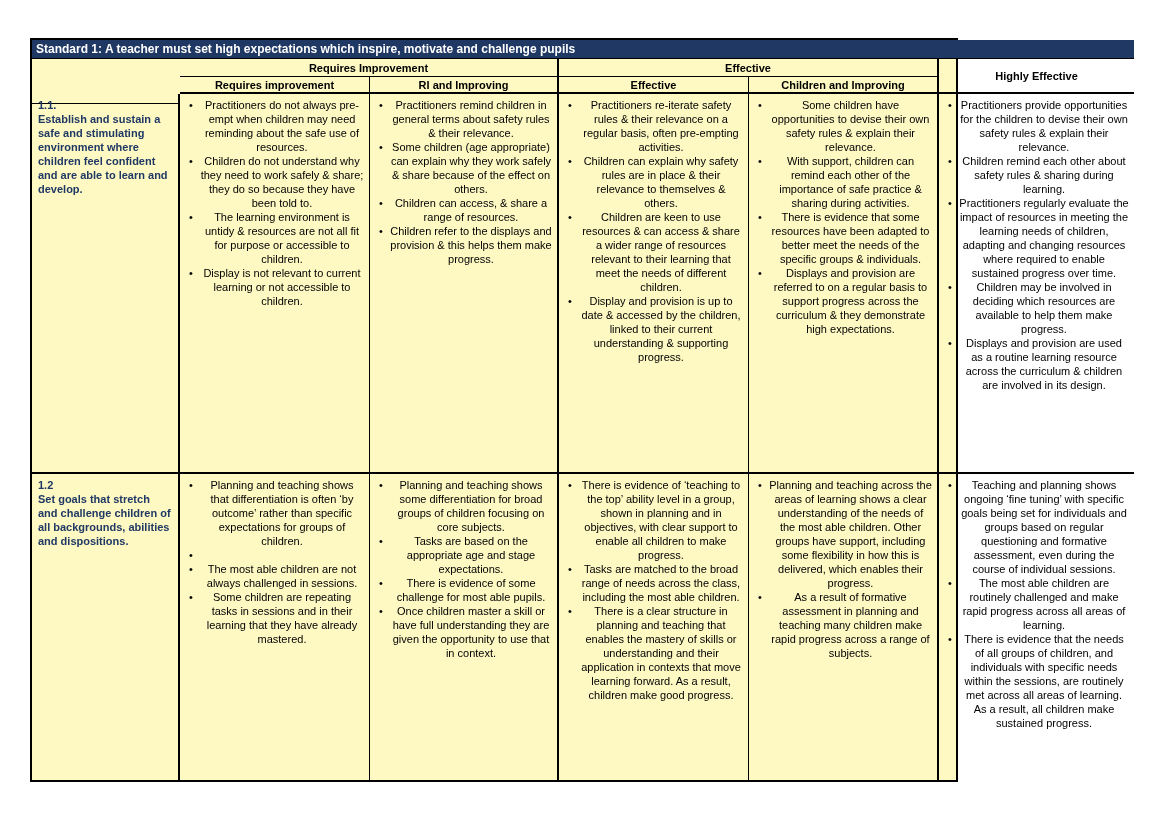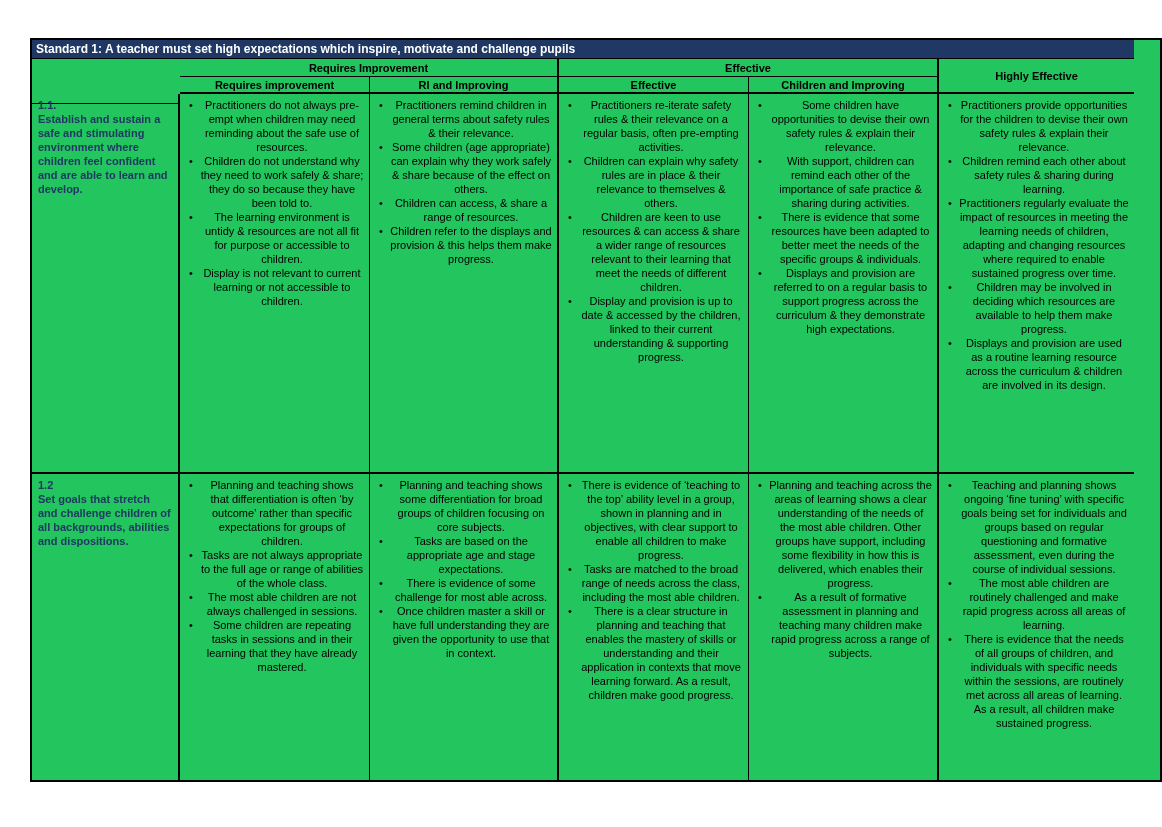--- a/index.html
+++ b/index.html
@@ -3,26 +3,26 @@
 <meta charset="utf-8">
 <style>
   * { margin: 0; padding: 0; box-sizing: border-box; }
   html, body { background: #ffffff; width: 1162px; height: 827px; }
   body { font-family: "Liberation Sans", sans-serif; color: #000; }
 
   .rubric-table {
     position: absolute;
     left: 30px;
     top: 38px;
-    width: 1132px;
+    width: 928px;
     display: grid;
     grid-template-columns: 148px 190px 189px 190px 190px 195px;
     grid-template-rows: 19px 18px 17px auto auto;
     border: 2px solid #000;
-    background: #22c55e;
+    background: #fef9c3;
   }
 
   .cell {
     border-right: 1px solid #000;
     border-bottom: 1px solid #000;
     overflow: hidden;
   }
   .thick-r { border-right-width: 2px; }
   .thick-b { border-bottom-width: 2px; }
   .no-r { border-right: none; }
@@ -212,21 +212,20 @@
     <span class="criteria-id">1.2</span>
     <span class="criteria-text">Set goals that stretch and challenge children of all backgrounds, abilities and dispositions.</span>
   </div>
   <div class="cell body-cell r2 no-b">
       <div class="bullet-item">
         <span class="b">•</span>
         <span class="t">Planning and teaching shows that differentiation is often ‘by outcome’ rather than specific expectations for groups of children.</span>
       </div>
       <div class="bullet-item">
         <span class="b">•</span>
-        <span class="t">Tasks are not always appropriate to the full age or range of abilities of the whole class.</span>
       </div>
       <div class="bullet-item">
         <span class="b">•</span>
         <span class="t">The most able children are not always challenged in sessions.</span>
       </div>
       <div class="bullet-item">
         <span class="b">•</span>
         <span class="t">Some children are repeating tasks in sessions and in their learning that they have already mastered.</span>
       </div>
     </div>
@@ -234,21 +233,21 @@
       <div class="bullet-item">
         <span class="b">•</span>
         <span class="t">Planning and teaching shows some differentiation for broad groups of children focusing on core subjects.</span>
       </div>
       <div class="bullet-item">
         <span class="b">•</span>
         <span class="t">Tasks are based on the appropriate age and stage expectations.</span>
       </div>
       <div class="bullet-item">
         <span class="b">•</span>
-        <span class="t">There is evidence of some challenge for most able across.</span>
+        <span class="t">There is evidence of some challenge for most able pupils.</span>
       </div>
       <div class="bullet-item">
         <span class="b">•</span>
         <span class="t">Once children master a skill or have full understanding they are given the opportunity to use that in context.</span>
       </div>
     </div>
   <div class="cell body-cell r2 no-b">
       <div class="bullet-item">
         <span class="b">•</span>
         <span class="t">There is evidence of ‘teaching to the top’ ability level in a group, shown in planning and in objectives, with clear support to enable all children to make progress.</span>

